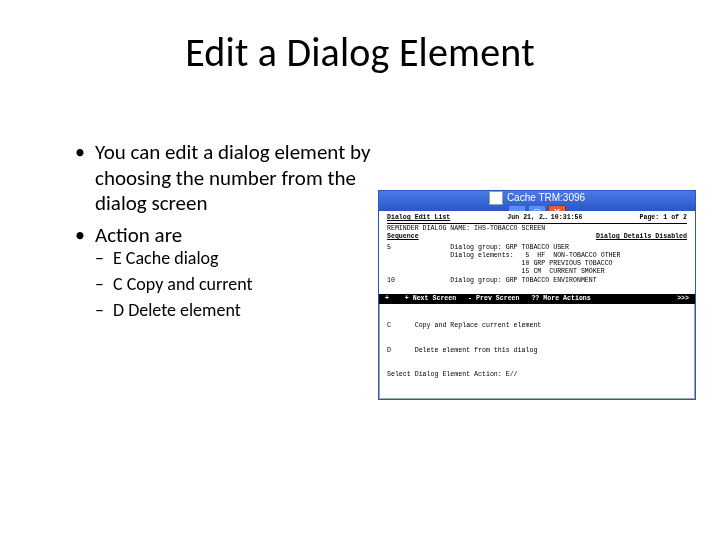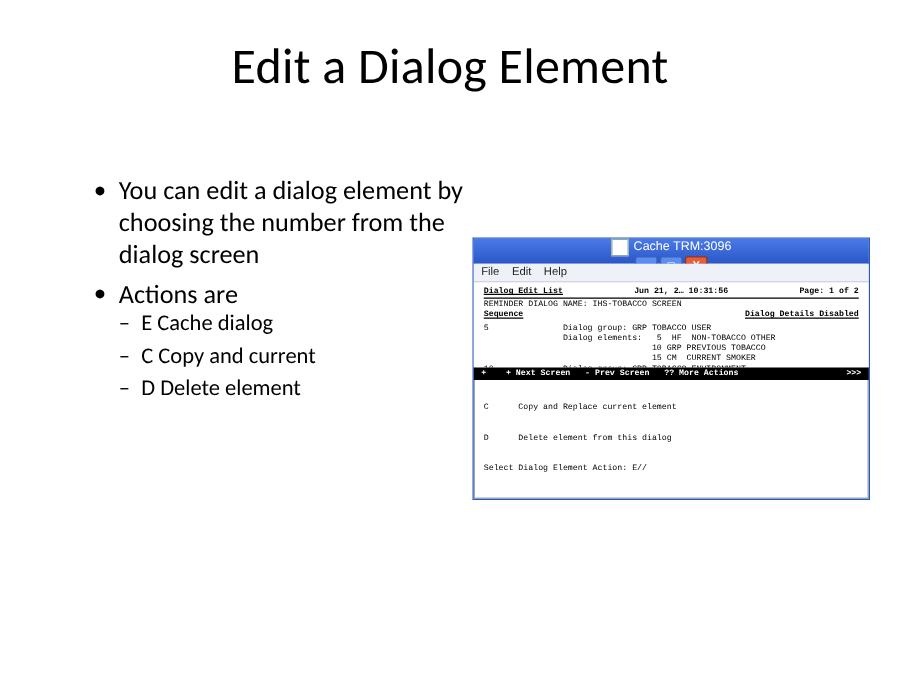--- a/index.html
+++ b/index.html
@@ -167,21 +167,21 @@
 <body>
 
 <div class="slide">
 
   <div class="title">Edit a Dialog Element</div>
 
   <div class="body">
     <ul>
       <li>You can edit a dialog element by choosing the number from the dialog screen</li>
       <li>
-        <span>Actions are</span>
+        <span>Action are</span>
         <ul class="sub">
           <li>E  Cache dialog</li>
           <li>C Copy and current</li>
           <li>D Delete element</li>
         </ul>
       </li>
     </ul>
   </div>
 
   <div class="winwrap">
@@ -192,25 +192,20 @@
           <span class="tb-icon"></span>
           <span>Cache TRM:3096</span>
         </div>
         <div class="tb-btns">
           <span class="tb-btn tb-min">_</span>
           <span class="tb-btn tb-max">□</span>
           <span class="tb-btn tb-close">X</span>
         </div>
       </div>
 
-      <div class="menubar">
-        <span>File</span>
-        <span>Edit</span>
-        <span>Help</span>
-      </div>
 
       <div class="term">
         <div class="hdr">
           <span class="u">Dialog Edit List</span>
           <span>Jun 21, 2… 10:31:56</span>
           <span>Page:   1 of    2</span>
         </div>
         <div class="row">REMINDER DIALOG NAME: IHS-TOBACCO SCREEN</div>
         <div class="hdr" style="border-bottom:none;">
           <span class="u">Sequence</span>

